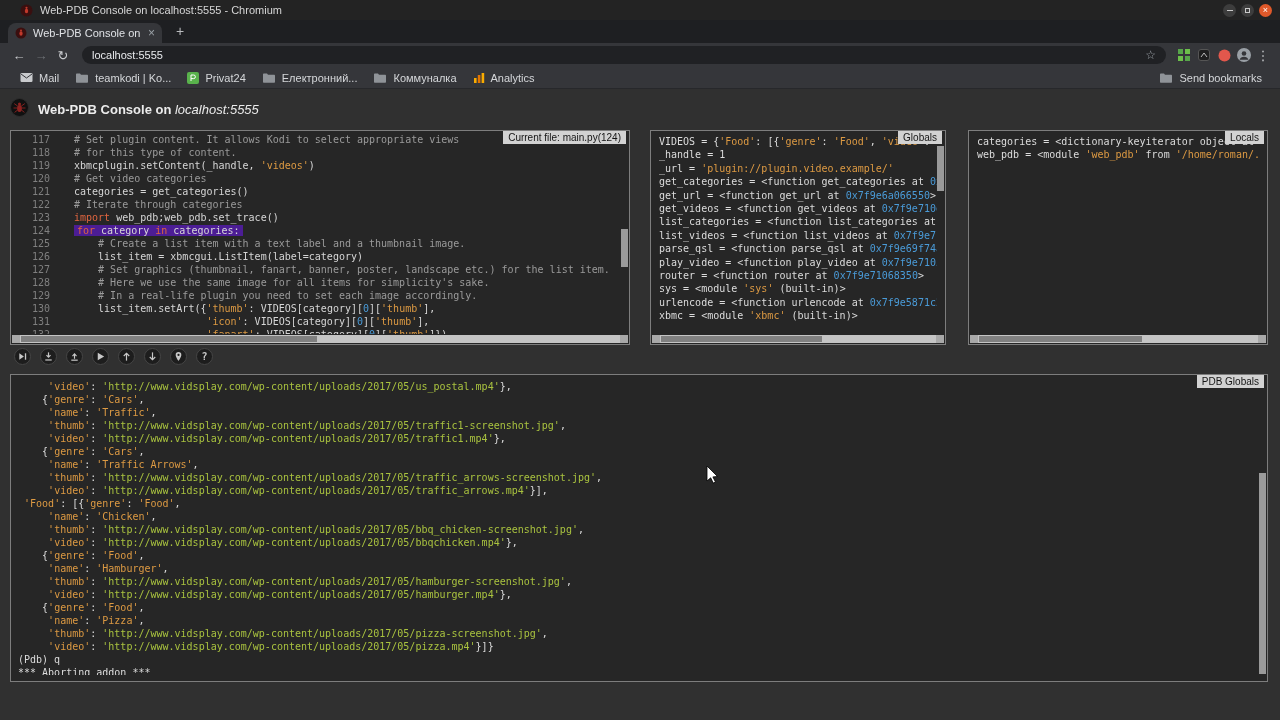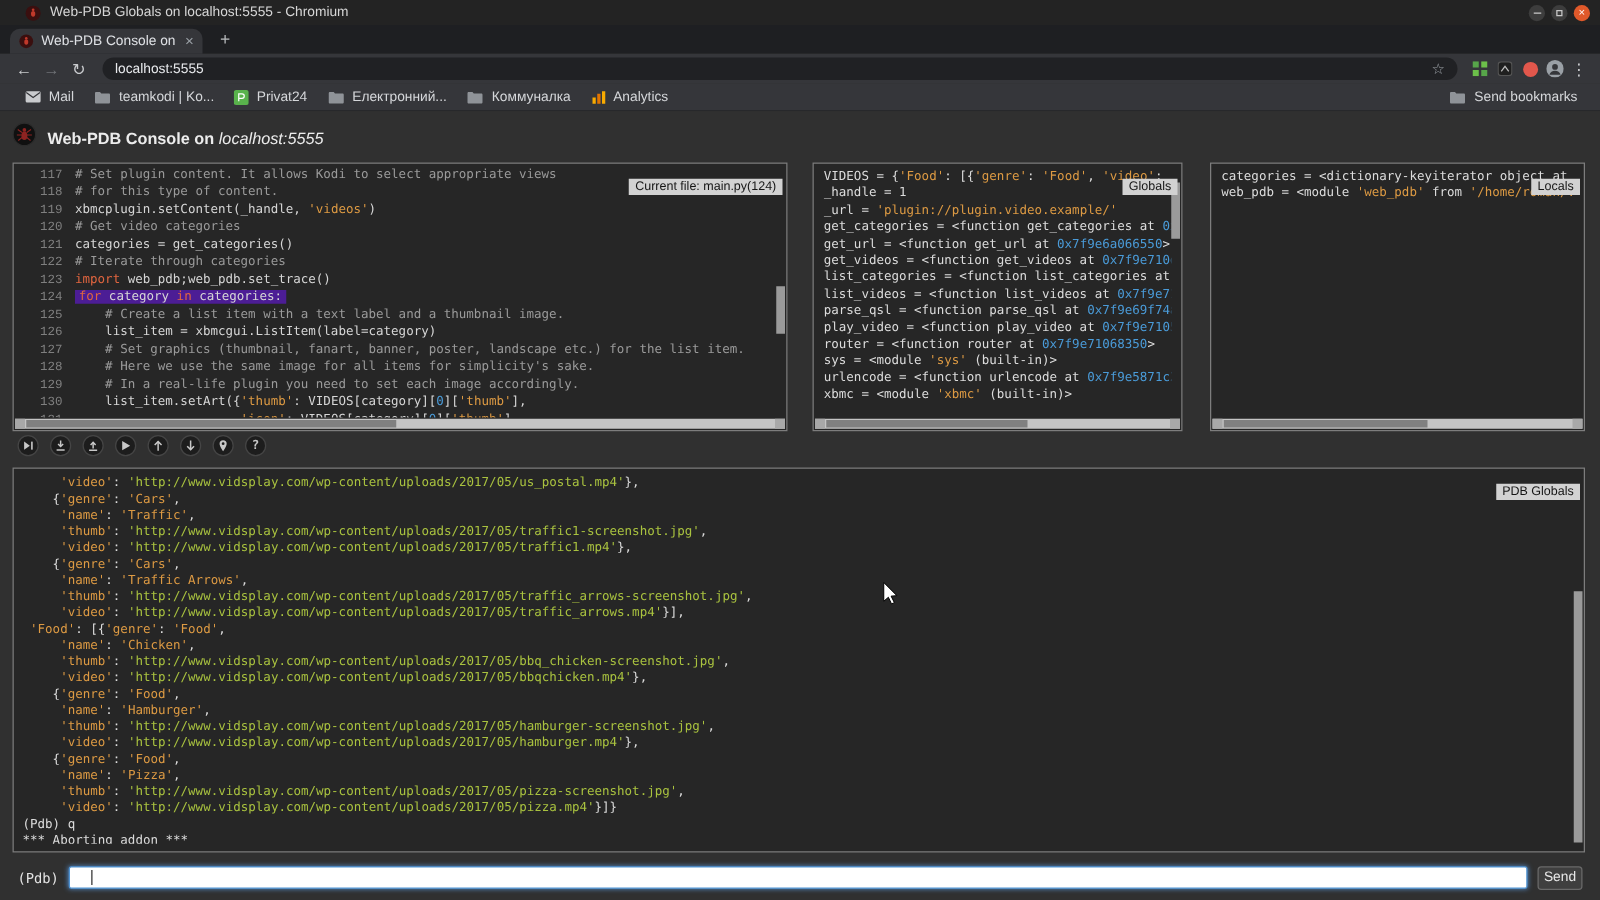--- a/index.html
+++ b/index.html
@@ -53,26 +53,26 @@
   .page-header { position:absolute; left:10px; top:9px; display:flex; align-items:center; gap:9px; }
   .page-title { font-size:13px; color:#ececec; }
   .page-title em { font-style:italic; font-weight:normal; }
 
   .panel { position:absolute; background:#262626; border:1px solid #7d7d7d; }
   .code-panel    { left:10px;  top:41px;  width:620px;  height:215px; }
   .globals-panel { left:650px; top:41px;  width:296px;  height:215px; }
   .locals-panel  { left:968px; top:41px;  width:300px;  height:215px; }
   .console-panel { left:10px;  top:285px; width:1258px; height:308px; }
 
-  .panel-label { position:absolute; top:12px; right:3px; background:#d2d2d2; color:#151515;
+  .panel-label { position:absolute; top:0; right:3px; background:#d2d2d2; color:#151515;
                  font-size:10px; line-height:13px; padding:0 5px; z-index:3;
                  font-family:"Liberation Sans",sans-serif; }
   .code-lines { position:absolute; left:11px; top:2px; right:10px; bottom:10px; overflow:hidden;
                 font:10px/13px "DejaVu Sans Mono",monospace; color:#d6d6d6; white-space:pre; }
-  .ln { display:inline-block; width:28px; text-align:right; margin-right:10px; color:#7f7f7f;font-family:Liberation Mono, monospace; }
+  .ln { display:inline-block; width:28px; text-align:right; margin-right:24px; color:#7f7f7f; }
   .ct.cur { background:#4c1d95; padding:0 3px; }
 
   .var-lines { position:absolute; left:8px; top:4px; right:8px; bottom:12px; overflow:hidden;
                font:10px/13.4px "DejaVu Sans Mono",monospace; color:#dcdcdc; white-space:pre; }
   .console-lines { position:absolute; left:7px; top:5px; right:12px; bottom:6px; overflow:hidden;
                    font:10px/13px "DejaVu Sans Mono",monospace; color:#dcdcdc; white-space:pre; }
 
   .hl-str  { color:var(--string); }
   .hl-url  { color:var(--url); }
   .hl-addr { color:var(--address); }
@@ -111,21 +111,21 @@
 <body>
 
 <div class="titlebar">
   <span class="tb-ic">
     <svg width="13" height="13" viewBox="0 0 13 13">
         <circle cx="6.5" cy="6.5" r="6" fill="#3a0f0f"></circle>
         <ellipse cx="6.5" cy="7" rx="1.7" ry="2.3" fill="#c0392b"></ellipse>
         <circle cx="6.5" cy="3.8" r="1.1" fill="#c0392b"></circle>
       </svg>
   </span>
-  <span>Web-PDB Globals on localhost:5555 - Chromium</span>
+  <span>Web-PDB Console on localhost:5555 - Chromium</span>
   <span class="win-controls">
     <span class="wc">
         <span class="bar"></span>
       </span>
     <span class="wc">
         <span class="sq"></span>
       </span>
     <span class="wc close">×</span>
   </span>
 </div>
@@ -343,27 +343,19 @@
     </div>
 
   <div class="panel console-panel">
     <span class="panel-label">PDB Globals</span>
     <div class="console-lines"><div>     <i class="hl-str">'video'</i>: <i class="hl-url">'http://www.vidsplay.com/wp-content/uploads/2017/05/us_postal.mp4'</i>},</div><div>    {<i class="hl-str">'genre'</i>: <i class="hl-str">'Cars'</i>,</div><div>     <i class="hl-str">'name'</i>: <i class="hl-str">'Traffic'</i>,</div><div>     <i class="hl-str">'thumb'</i>: <i class="hl-url">'http://www.vidsplay.com/wp-content/uploads/2017/05/traffic1-screenshot.jpg'</i>,</div><div>     <i class="hl-str">'video'</i>: <i class="hl-url">'http://www.vidsplay.com/wp-content/uploads/2017/05/traffic1.mp4'</i>},</div><div>    {<i class="hl-str">'genre'</i>: <i class="hl-str">'Cars'</i>,</div><div>     <i class="hl-str">'name'</i>: <i class="hl-str">'Traffic Arrows'</i>,</div><div>     <i class="hl-str">'thumb'</i>: <i class="hl-url">'http://www.vidsplay.com/wp-content/uploads/2017/05/traffic_arrows-screenshot.jpg'</i>,</div><div>     <i class="hl-str">'video'</i>: <i class="hl-url">'http://www.vidsplay.com/wp-content/uploads/2017/05/traffic_arrows.mp4'</i>}],</div><div> <i class="hl-str">'Food'</i>: [{<i class="hl-str">'genre'</i>: <i class="hl-str">'Food'</i>,</div><div>     <i class="hl-str">'name'</i>: <i class="hl-str">'Chicken'</i>,</div><div>     <i class="hl-str">'thumb'</i>: <i class="hl-url">'http://www.vidsplay.com/wp-content/uploads/2017/05/bbq_chicken-screenshot.jpg'</i>,</div><div>     <i class="hl-str">'video'</i>: <i class="hl-url">'http://www.vidsplay.com/wp-content/uploads/2017/05/bbqchicken.mp4'</i>},</div><div>    {<i class="hl-str">'genre'</i>: <i class="hl-str">'Food'</i>,</div><div>     <i class="hl-str">'name'</i>: <i class="hl-str">'Hamburger'</i>,</div><div>     <i class="hl-str">'thumb'</i>: <i class="hl-url">'http://www.vidsplay.com/wp-content/uploads/2017/05/hamburger-screenshot.jpg'</i>,</div><div>     <i class="hl-str">'video'</i>: <i class="hl-url">'http://www.vidsplay.com/wp-content/uploads/2017/05/hamburger.mp4'</i>},</div><div>    {<i class="hl-str">'genre'</i>: <i class="hl-str">'Food'</i>,</div><div>     <i class="hl-str">'name'</i>: <i class="hl-str">'Pizza'</i>,</div><div>     <i class="hl-str">'thumb'</i>: <i class="hl-url">'http://www.vidsplay.com/wp-content/uploads/2017/05/pizza-screenshot.jpg'</i>,</div><div>     <i class="hl-str">'video'</i>: <i class="hl-url">'http://www.vidsplay.com/wp-content/uploads/2017/05/pizza.mp4'</i>}]}</div><div>(Pdb) q</div><div>*** Aborting addon ***</div></div>
     <div class="vscroll">
         <i style="top:32%;height:66%"></i>
       </div>
   </div>
 
-  <div class="prompt-row">
-    <span class="prompt-label">(Pdb)</span>
-    <span class="caret-wrap">
-      <input class="prompt-input" type="text" placeholder="" style="">
-      <span class="caret"></span>
-    </span>
-    <button class="send-btn">Send</button>
-  </div>
 
   <span class="mouse-cursor">
     <svg width="13" height="19" viewBox="0 0 13 19">
         <path d="M1 1l10.5 10.5-4.6.4 2.6 5.2-2.3 1-2.5-5.3L1 16z" fill="#fff" stroke="#000" stroke-width="0.8"></path>
       </svg>
   </span>
 </div>
 
 </body></html>

